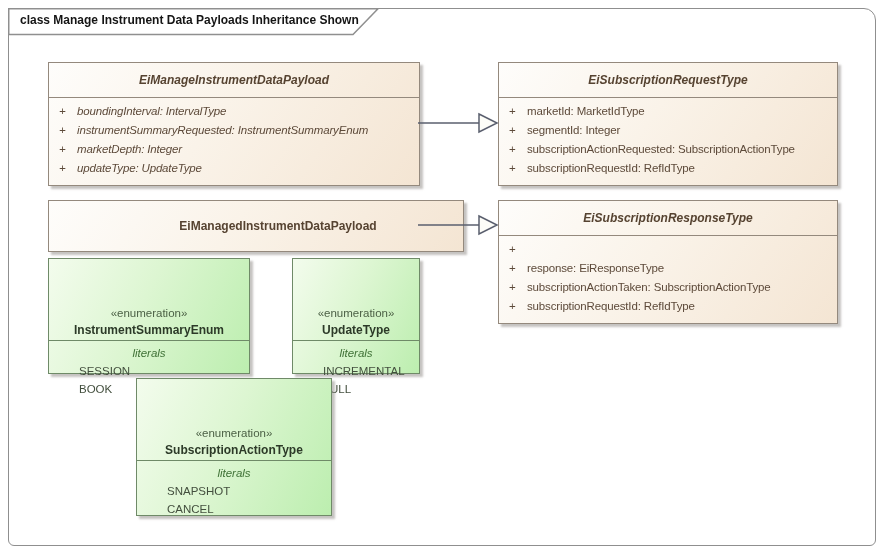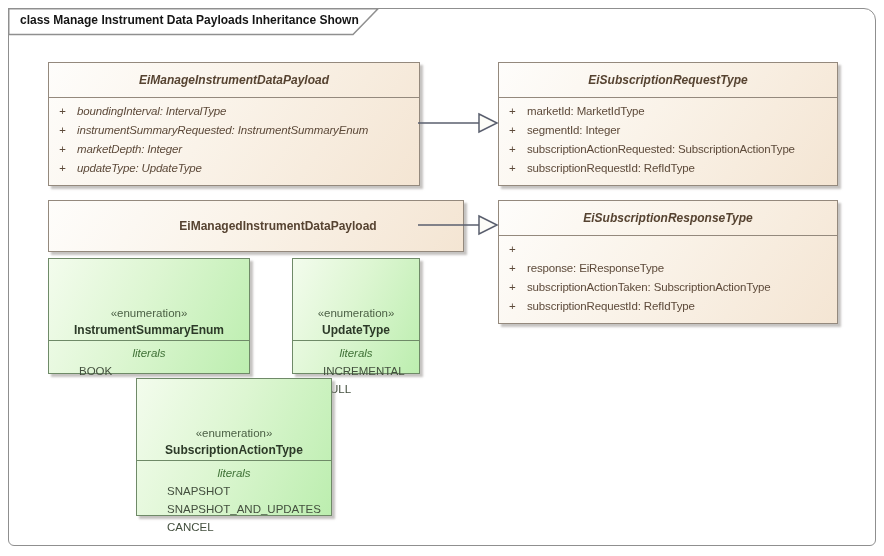--- a/index.html
+++ b/index.html
@@ -139,41 +139,41 @@
       </div>
     </div>
   </div>
 
   <div class="uml-enum" style="left:48px;top:258px;width:200px;height:114px;">
     <div class="eheader">
       <div class="stereotype">«enumeration»</div>
       <div class="ename">InstrumentSummaryEnum</div>
     </div>
     <div class="section-label">literals</div>
+    <div class="literal">SESSION</div>
     <div class="literal">BOOK</div>
   </div>
 
   <div class="uml-enum" style="left:292px;top:258px;width:126px;height:114px;">
     <div class="eheader">
       <div class="stereotype">«enumeration»</div>
       <div class="ename">UpdateType</div>
     </div>
     <div class="section-label">literals</div>
     <div class="literal">INCREMENTAL</div>
     <div class="literal">FULL</div>
   </div>
 
   <div class="uml-enum" style="left:136px;top:378px;width:194px;height:136px;">
     <div class="eheader">
       <div class="stereotype">«enumeration»</div>
       <div class="ename">SubscriptionActionType</div>
     </div>
     <div class="section-label">literals</div>
     <div class="literal">SNAPSHOT</div>
-    <div class="literal">SNAPSHOT_AND_UPDATES</div>
     <div class="literal">CANCEL</div>
   </div>
 
   <svg class="arrow-layer" width="884" height="556" viewBox="0 0 884 556">
     <g>
       <line x1="418" y1="123" x2="479" y2="123" stroke="#5a5f6e" stroke-width="1.5"></line>
       <polygon points="479,114 497,123 479,132" fill="#fdfdf8" stroke="#5a5f6e" stroke-width="1.5"></polygon>
     </g>
     <g>
       <line x1="418" y1="225" x2="479" y2="225" stroke="#5a5f6e" stroke-width="1.5"></line>

